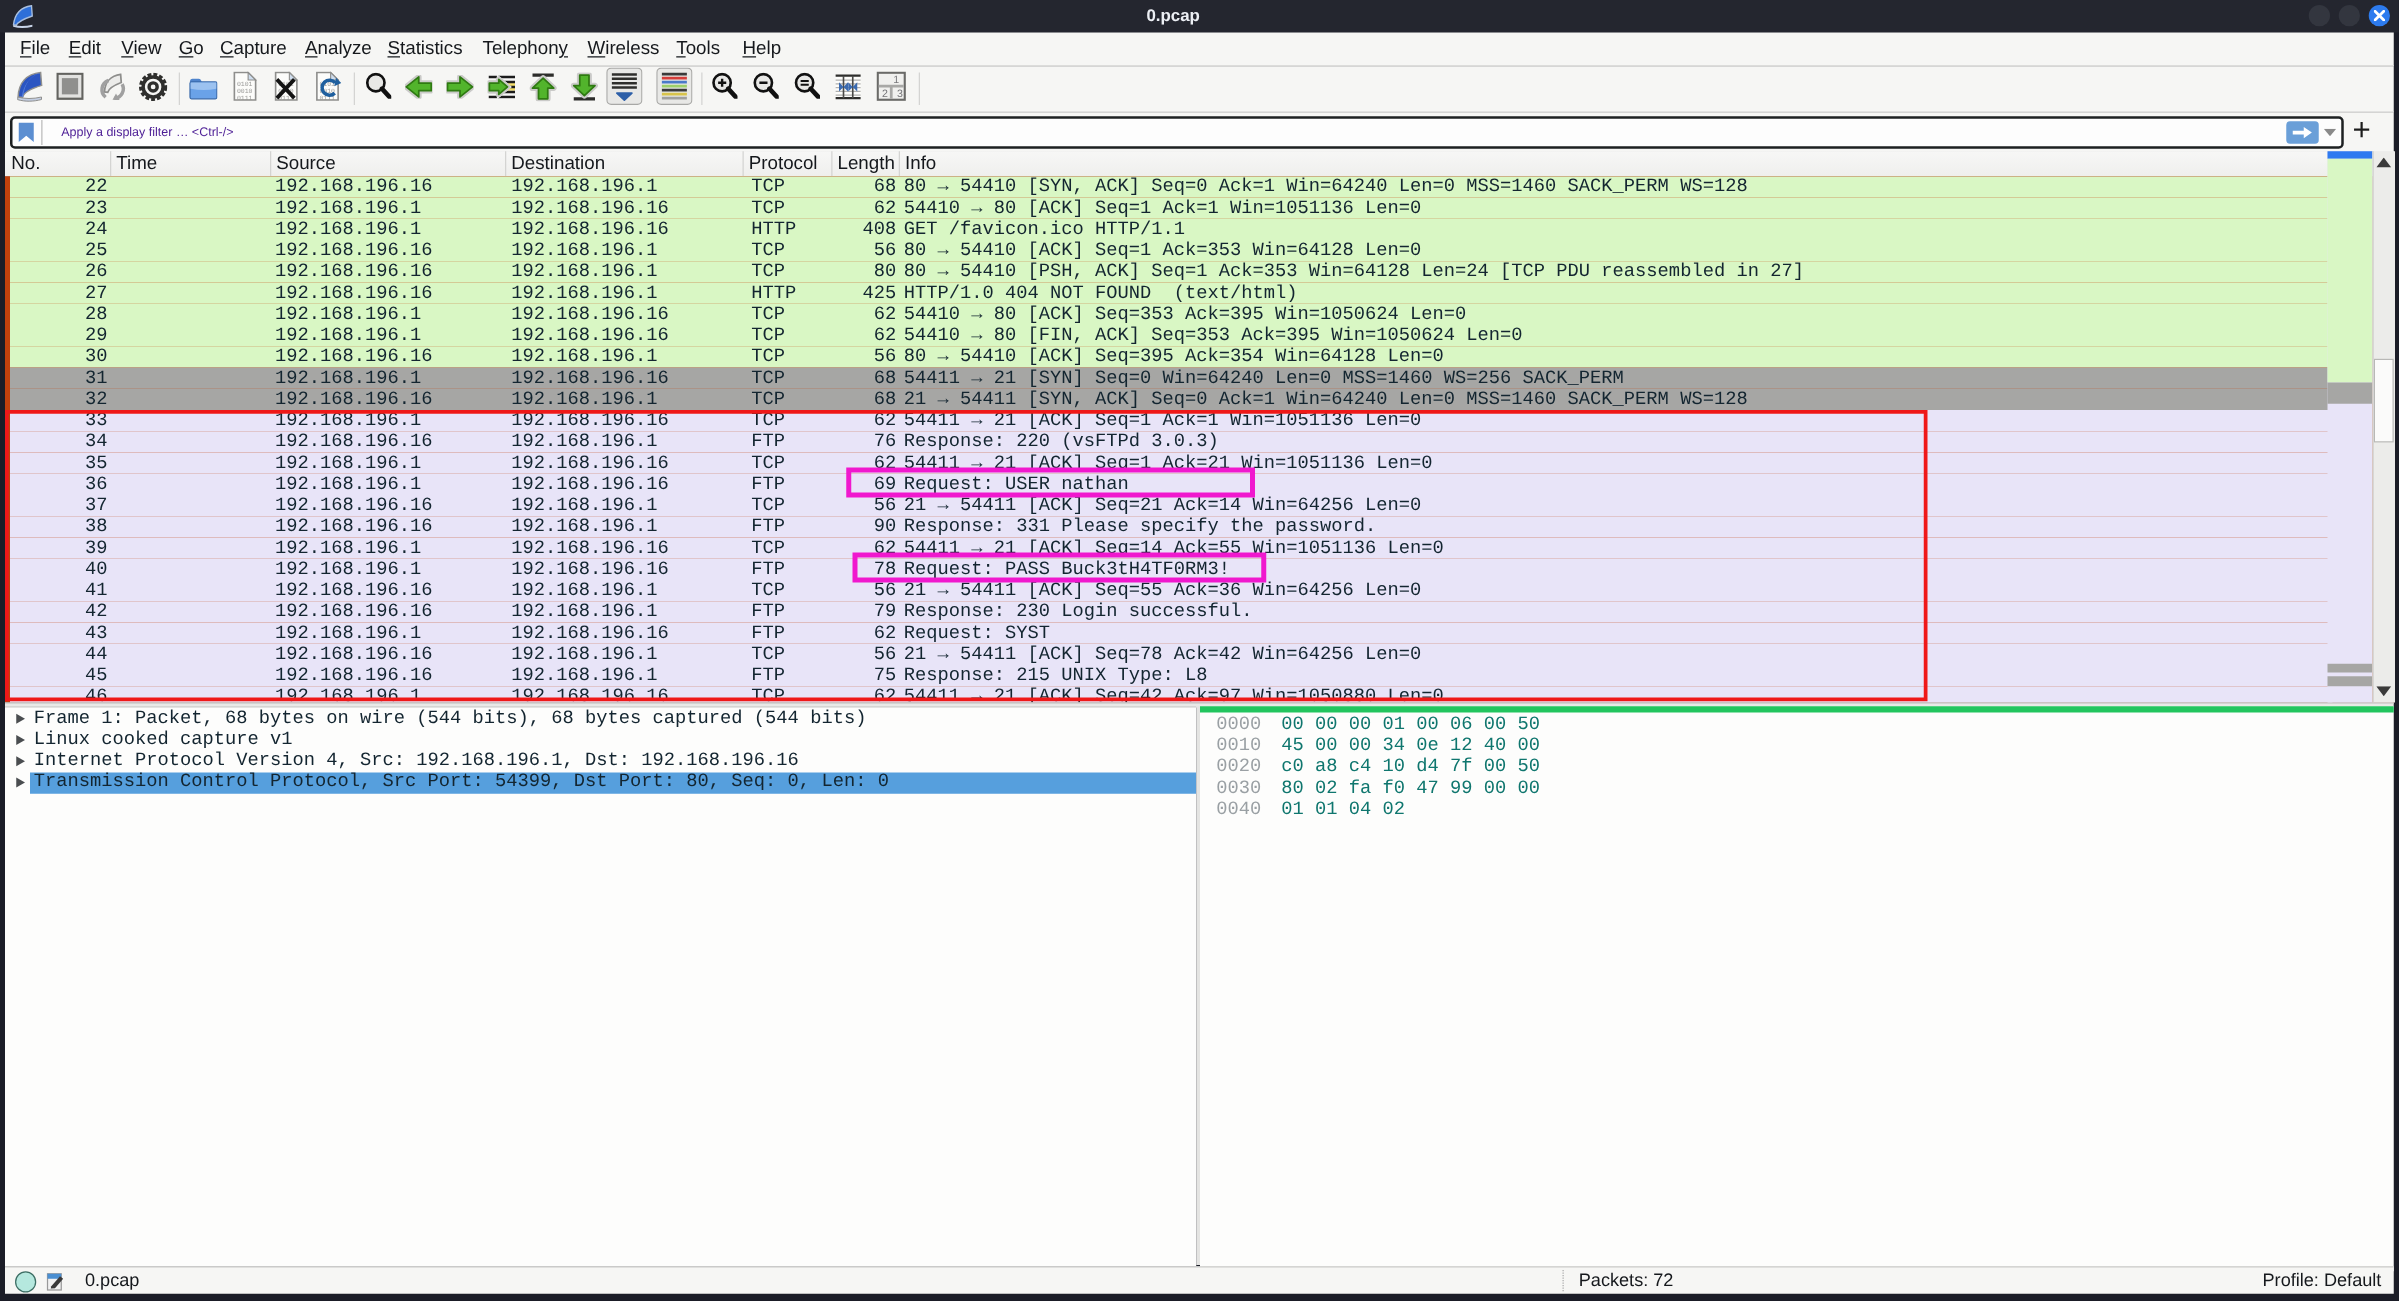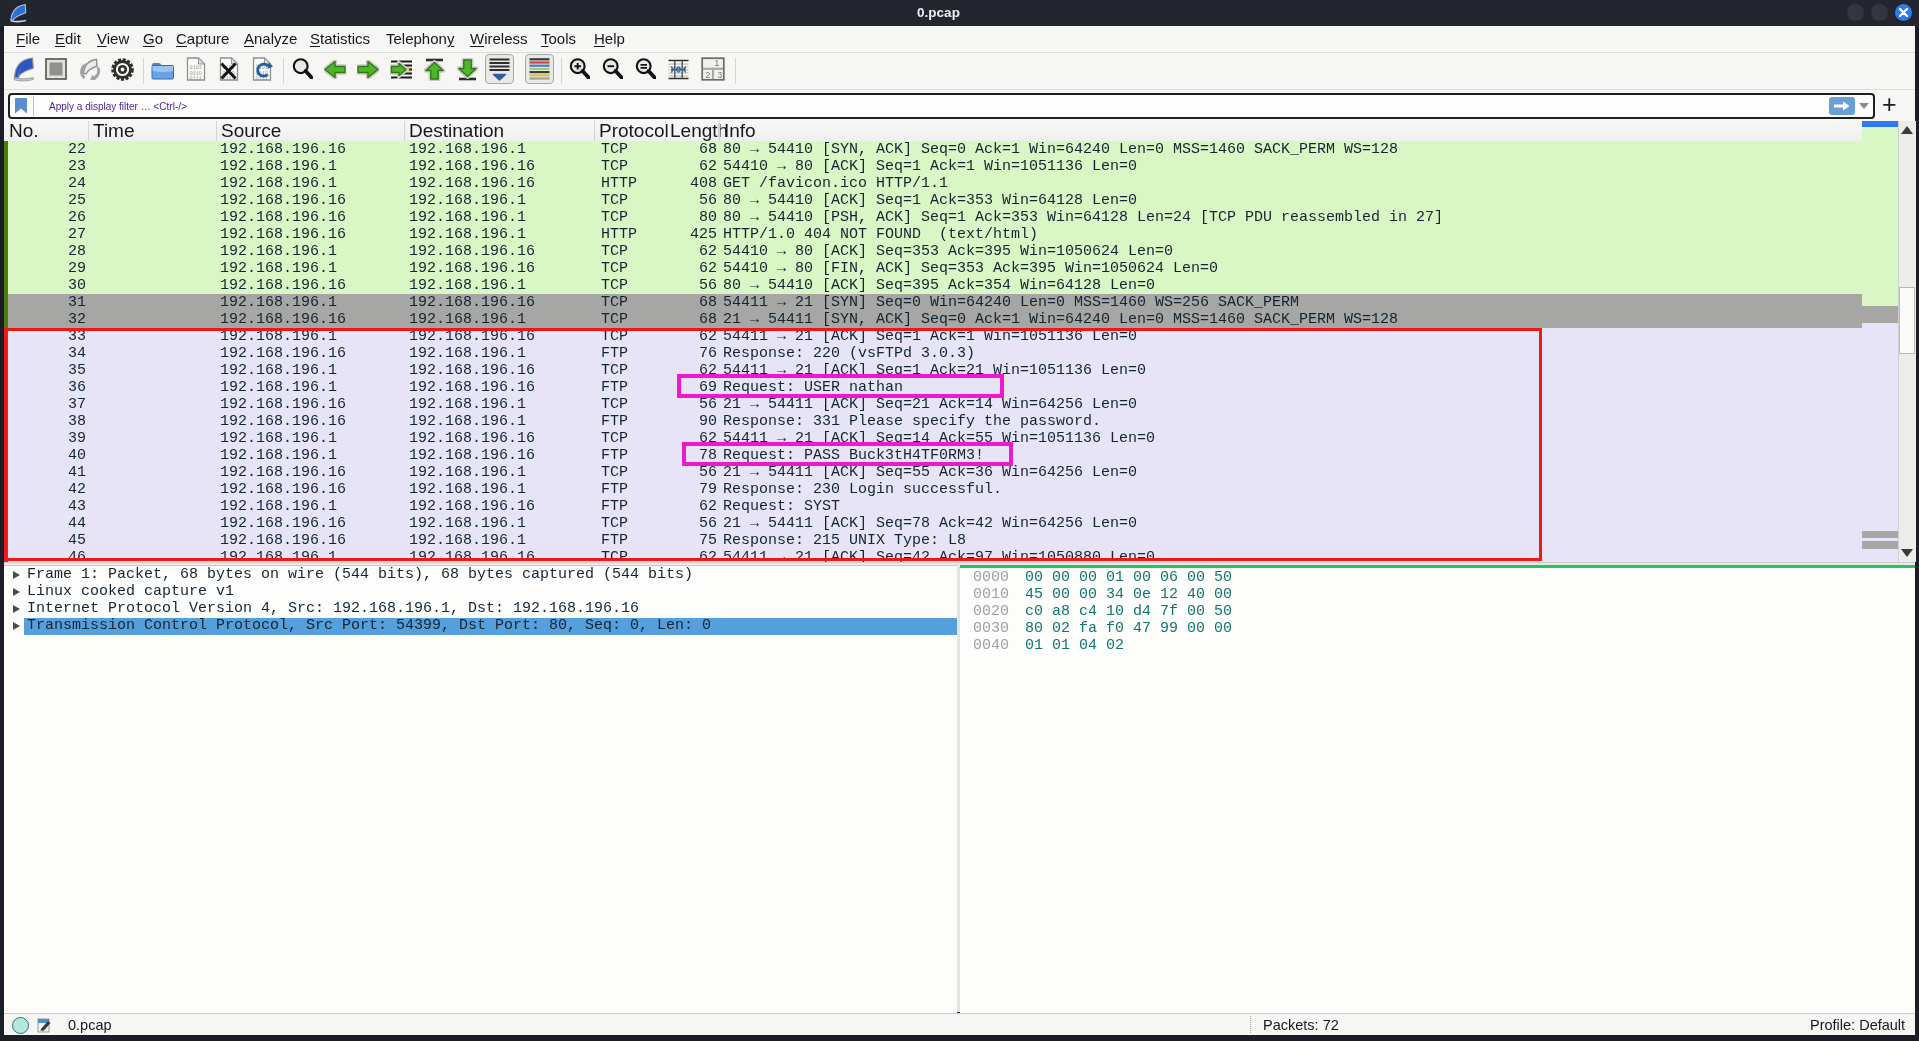--- a/index.html
+++ b/index.html
@@ -10,21 +10,21 @@
 #menubar{left:4px;top:26px;width:1911px;height:26px;background:#f6f6f4;border-bottom:1px solid #dcdcda;}
 .menu{position:absolute;top:0;height:26px;line-height:26px;color:#15181c;font-size:15px;}
 .menu u{text-decoration:underline;text-underline-offset:2px;}
 #toolbar{left:4px;top:53px;width:1911px;height:36px;background:#f6f6f4;border-bottom:1px solid #dcdcda;}
 #filterrow{left:4px;top:90px;width:1911px;height:31px;background:#f6f6f4;border-bottom:1px solid #e0e0de;}
 #filterbox{position:absolute;left:4px;top:3px;width:1863px;height:22px;background:#fdfdfd;border:2px solid #1d2021;border-radius:4px;}
 #ph{position:absolute;left:39px;top:0px;line-height:23px;font-size:10px;color:#4c1d95;}
 
 .col{position:absolute;white-space:pre;line-height:17px;font-family:"Liberation Mono",monospace;font-size:15px;color:#132530;}
 #hdr{left:4px;top:121px;width:1911px;height:20px;background:linear-gradient(#f7f7f6,#efefed);border-bottom:1px solid #c9c9c7;}
-.hc{position:absolute;top:0;height:20px;line-height:20px;font-size:19px;color:#15181c;border-left:1px solid #d4d4d2;padding-left:4px;text-align:right;}
+.hc{position:absolute;top:0;height:20px;line-height:20px;font-size:15px;color:#15181c;border-left:1px solid #d4d4d2;padding-left:4px;text-align:right;}
 .row{position:absolute;left:4px;width:1858px;height:17px;}
 #statusbar{left:4px;top:1013px;width:1911px;height:21px;background:#f6f6f4;border-top:1px solid #c9c9c7;font-size:14.5px;color:#15181c;}
 .tri{position:absolute;width:0;height:0;border-left:7px solid #4a4d50;border-top:4.5px solid transparent;border-bottom:4.5px solid transparent;}
 .pane{background:#fdfdfc;}
 </style></head>
 <body>
 <div id="titlebar" class="abs">
     <div id="title" class="abs">0.pcap</div>
 <svg class="abs" style="left:9px;top:3px" width="19" height="20" viewBox="0 0 19 20">
       <path d="M1.8 16.8 C2.8 8.5 7.5 2.8 16.2 1.6 L16.8 9.8 C9.8 12.2 5.2 14.2 4.2 17.2 Z" fill="#2e6fd8" stroke="#a8bede" stroke-width="1.1"></path>
@@ -229,21 +229,21 @@
 </div>
 <div id="hdr" class="abs">
 <span class="hc" style="left:1px;border-left:none">No.</span>
 <span class="hc" style="left:84px">Time</span>
 <span class="hc" style="left:212px">Source</span>
 <span class="hc" style="left:400px">Destination</span>
 <span class="hc" style="left:590px">Protocol</span>
 <span class="hc" style="left:661px">Length</span>
 <span class="hc" style="left:715px">Info</span>
 </div>
-<div id="list" class="abs" style="left:4px;top:141px;width:1911px;height:421px;background:#4d7c0f;overflow:hidden">
+<div id="list" class="abs" style="left:4px;top:141px;width:1911px;height:421px;background:#c2410c;overflow:hidden">
     <div class="row" style="top:0px;background:#d9f7c4"></div>
 <div class="row" style="top:17px;background:#d9f7c4"></div>
 <div class="row" style="top:34px;background:#d9f7c4"></div>
 <div class="row" style="top:51px;background:#d9f7c4"></div>
 <div class="row" style="top:68px;background:#d9f7c4"></div>
 <div class="row" style="top:85px;background:#d9f7c4"></div>
 <div class="row" style="top:102px;background:#d9f7c4"></div>
 <div class="row" style="top:119px;background:#d9f7c4"></div>
 <div class="row" style="top:136px;background:#d9f7c4"></div>
 <div class="row" style="top:153px;background:#a6a6a4"></div>
@@ -420,21 +420,21 @@
 <div class="tri" style="left:9px;top:5px"></div>
 <div class="col" style="left:23px;top:0px">Frame 1: Packet, 68 bytes on wire (544 bits), 68 bytes captured (544 bits)</div>
 <div class="tri" style="left:9px;top:22px"></div>
 <div class="col" style="left:23px;top:17px">Linux cooked capture v1</div>
 <div class="tri" style="left:9px;top:39px"></div>
 <div class="col" style="left:23px;top:34px">Internet Protocol Version 4, Src: 192.168.196.1, Dst: 192.168.196.16</div>
 <div class="tri" style="left:9px;top:56px"></div>
 <div class="col" style="left:23px;top:51px">Transmission Control Protocol, Src Port: 54399, Dst Port: 80, Seq: 0, Len: 0</div>
   </div>
 <div class="abs" style="left:957px;top:565px;width:3px;height:447px;background:#e4e4e2"></div>
-<div class="abs pane" style="left:960px;top:565px;width:955px;height:447px;border-top:3px solid #22c55e">
+<div class="abs pane" style="left:960px;top:565px;width:955px;height:447px;border-top:5px solid #22c55e">
     <div class="col" style="left:13px;top:1px;color:#9aa0a4">0000
 0010
 0020
 0030
 0040</div>
 <div class="col" style="left:65px;top:1px;color:#0f766e">00 00 00 01 00 06 00 50
 45 00 00 34 0e 12 40 00
 c0 a8 c4 10 d4 7f 00 50
 80 02 fa f0 47 99 00 00
 01 01 04 02</div>

